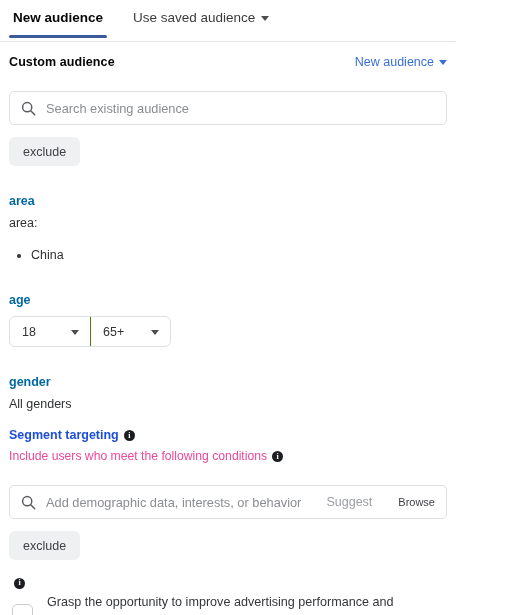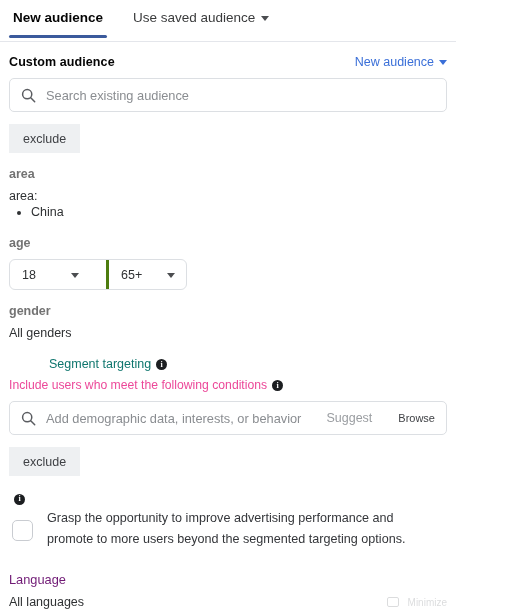--- a/index.html
+++ b/index.html
@@ -97,21 +97,21 @@
   .caret-blue {
     width: 0; height: 0;
     border-left: 4px solid transparent;
     border-right: 4px solid transparent;
     border-top: 5px solid #3a6fd8;
     display: inline-block;
   }
 
   
   .searchbox {
-    margin-top: 9px;
+    margin-top: 22px;
     height: 34px;
     border: 1px solid #dcdfe3;
     border-radius: 5px;
     background: #fff;
     display: flex;
     align-items: center;
     padding: 0 11px;
     gap: 10px;
   }
   .searchbox .ph {
@@ -141,73 +141,72 @@
 
   
   .exclude {
     margin-top: 12px;
     display: inline-flex;
     align-items: center;
     justify-content: center;
     height: 29px;
     padding: 0 14px;
     background: #eef0f2;
-    border-radius: 0;
+    border-radius: 6px;
     font-size: 12.5px;
     color: #3f4145;
     cursor: pointer;
     border: none;
     font-family: inherit;
   }
 
   
   .block-h {
     font-size: 12.5px;
     font-weight: bold;
-    color: #737373;
-    margin-top: 14px;
+    color: #0369a1;
+    margin-top: 28px;
   }
   .plain {
     font-size: 12.5px;
     color: #2f3133;
     margin-top: 8px;
   }
   ul.bullets {
-    margin: 0 0 0 0;
+    margin: 16px 0 0 0;
     padding-left: 22px;
     list-style: disc;
   }
   ul.bullets li {
     font-size: 12.5px;
     color: #2f3133;
     line-height: 1.55;
   }
 
   
   .selgroup {
     margin-top: 9px;
     display: inline-flex;
     border: 1px solid #dcdfe3;
     border-radius: 6px;
     overflow: hidden;
     background: #fff;
     height: 31px;
-    gap: 16px;
   }
   .sel {
     width: 80px;
     display: flex;
     align-items: center;
     justify-content: space-between;
     padding: 0 11px 0 12px;
     cursor: pointer;
     font-size: 12.5px;
     color: #2f3133;
   }
-  .sel + .sel { border-left: 3px solid #4d7c0f; }
+  .sel + .sel { border-left: 1px solid #4d7c0f; }
 
   
   .info {
     display: inline-flex;
     align-items: center;
     justify-content: center;
     width: 11px;
     height: 11px;
     border-radius: 50%;
     background: #1c1e21;
@@ -223,23 +222,22 @@
   }
 
   .lbl-row {
     display: flex;
     align-items: center;
     margin-top: 17px;
   }
   .lbl-row.tight { margin-top: 7px; }
   .lbl-bold {
     font-size: 12.5px;
-    font-weight: normal;
-    color: #0f766e;
-    margin-left: 40px;
+    font-weight: bold;
+    color: #1d4ed8;
   }
   .lbl-norm {
     font-size: 12.2px;
     color: #ec4899;
   }
 
   
   .chk-row {
     display: flex;
     align-items: center;

